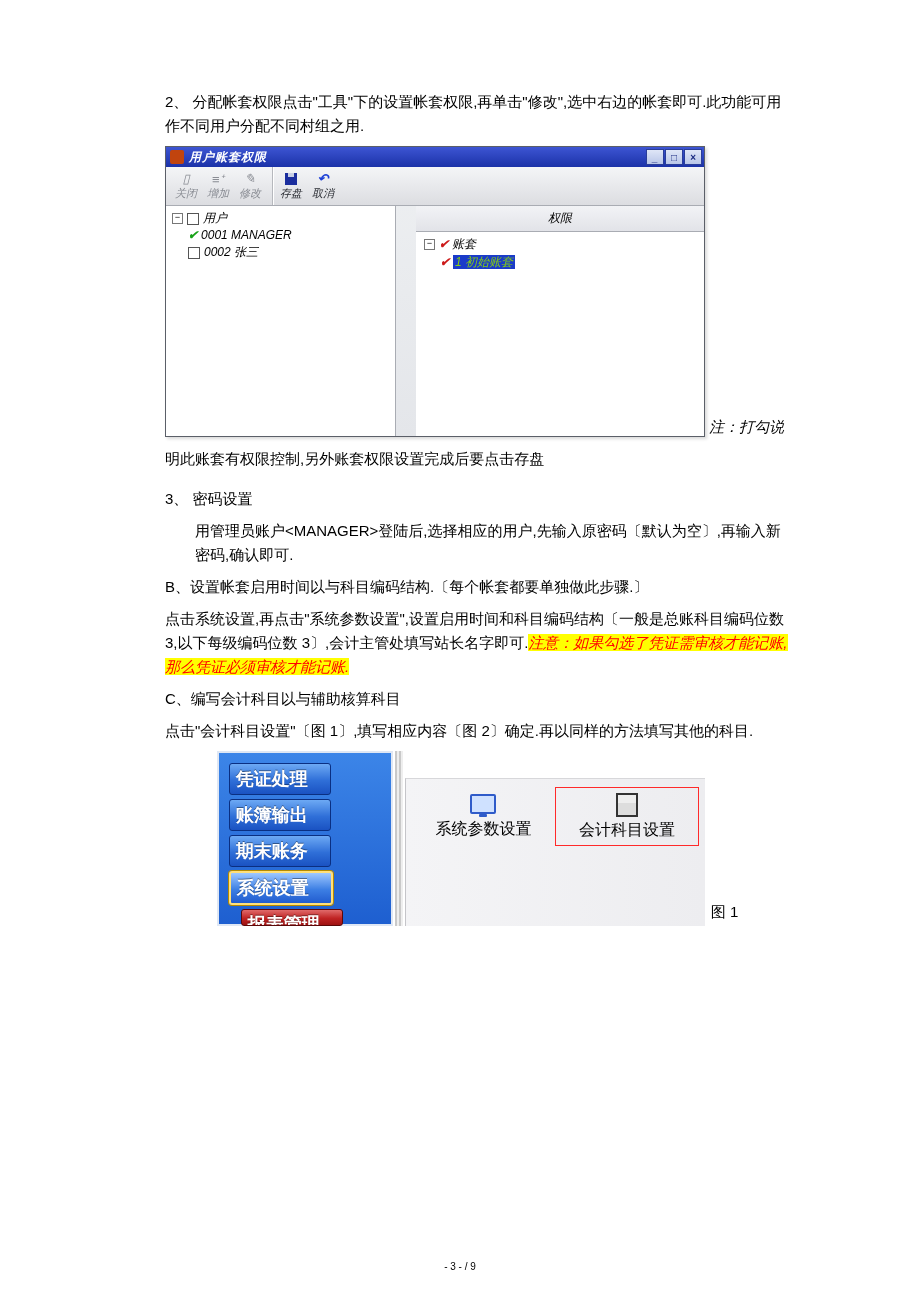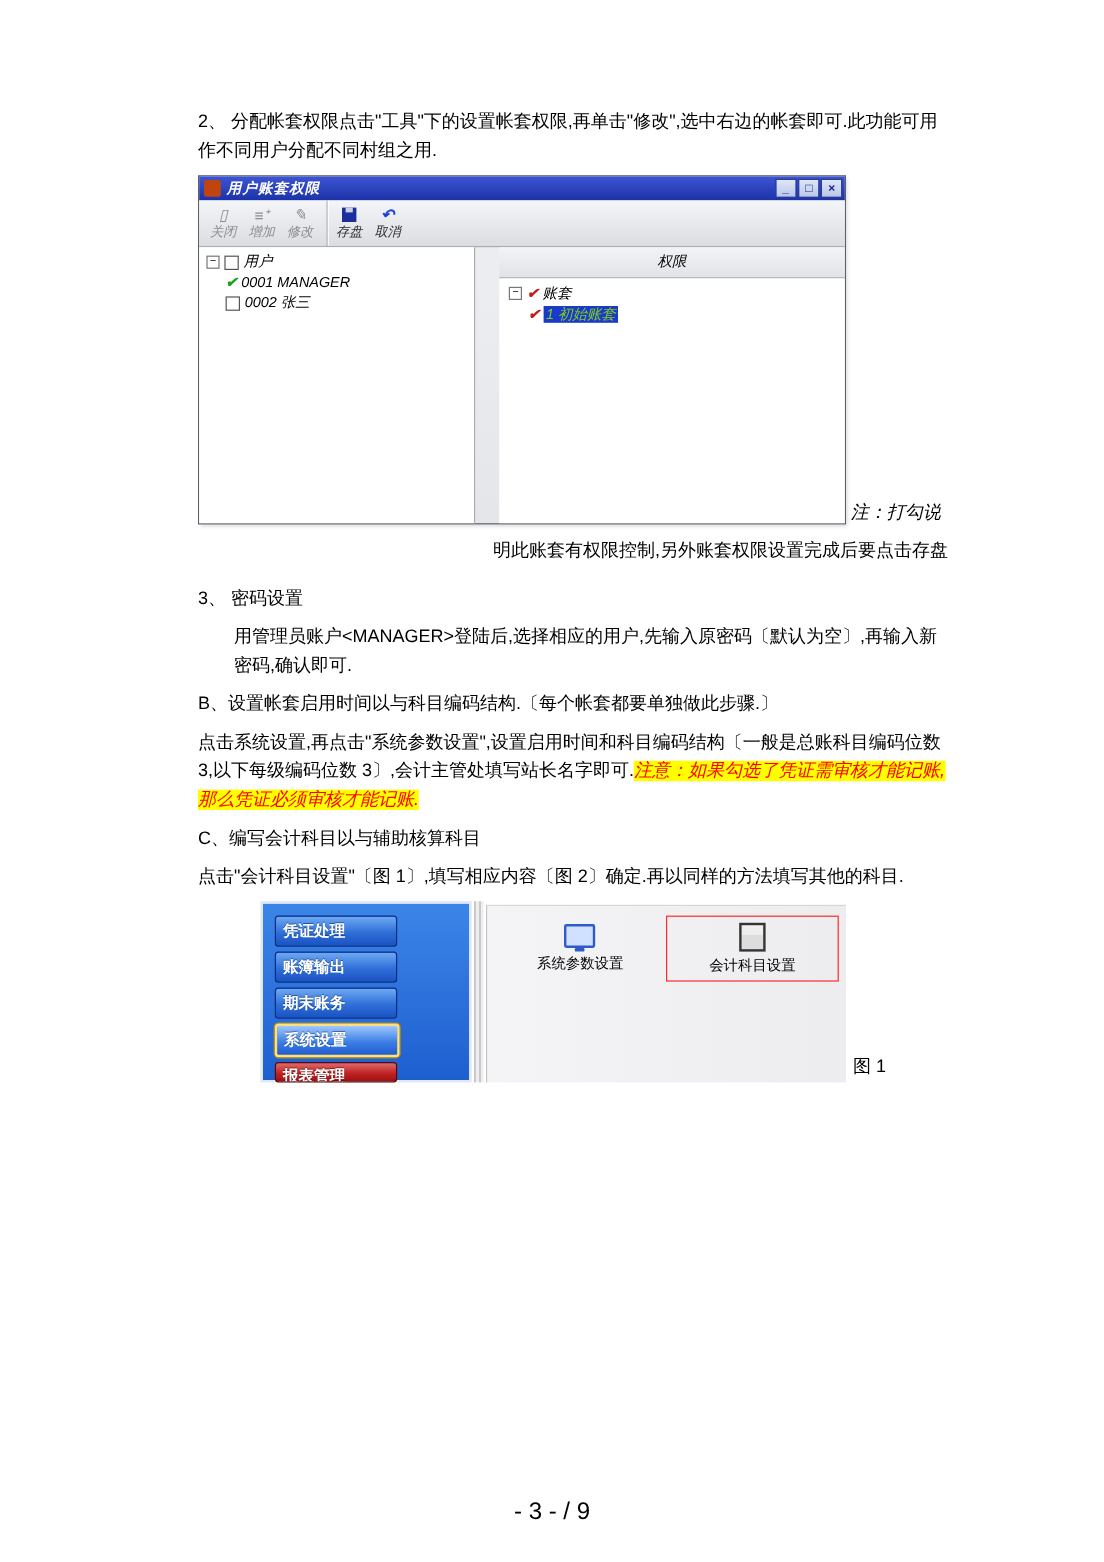--- a/index.html
+++ b/index.html
@@ -160,21 +160,21 @@
     border:1px solid #555; background:#fff;
     margin-right:4px; vertical-align:middle;
   }
   .check-green{ color:#18a218; font-weight:bold; margin-right:3px; font-family:"Segoe UI Symbol",sans-serif; }
   .check-red{ color:#cc1a1a; font-weight:bold; margin-right:3px; font-family:"Segoe UI Symbol",sans-serif; }
   .sel { background:#1a3bc9; color:#84cc16; padding:0 2px; }
 
   .side-note { margin-left:4px; }
 
   .caption-line {
-    text-align:right;
+    text-align:left;
     margin: 10px 0 16px 0;
   }
 
   .highlight {
     background:#ffff00;
     color:#ff0000;
     font-style: italic;
     font-weight:500;
   }
 
@@ -191,21 +191,21 @@
     background: linear-gradient(#3c85e8,#1e5fd0);
     border:2px solid #dfe7f4;
     box-sizing:border-box;
     padding:6px 10px 2px 10px;
   }
   .nav-btn {
     background: linear-gradient(#6da9f4,#2f6fd8 55%,#1a52c2);
     border:1px solid #0a2f82;
     border-radius:3px;
     color:#fff;
-    font-size:13px;
+    font-size:18px;
     font-weight:bold;
     padding:3px 6px;
     margin:4px 0;
     text-align:left;
     text-shadow:0 -1px 0 rgba(0,0,0,.4);
     width:88px;
   }
   .nav-btn.active {
     background: linear-gradient(#9ec8ff,#3d7fe4 55%,#215ccf);
     border:2px solid #ffe07a;
@@ -229,21 +229,21 @@
     padding:8px 6px 0 6px;
     box-sizing:border-box;
     display:grid;
     grid-template-columns: 1fr 1fr;
     row-gap:10px;
     align-items:start;
     height:148px;
   }
   .ico-item {
     text-align:center;
-    font-size:12px;
+    font-size:16px;
     padding:2px 4px 4px 4px;
   }
   .ico-item .ic {
     height:30px;
     display:flex;
     align-items:center;
     justify-content:center;
     font-size:22px;
   }
   .ico-item.highlight-box {
@@ -265,21 +265,21 @@
   }
   .ic-hammer::before{content:"";position:absolute;left:9px;top:3px;width:4px;height:17px;background:#b07a38;transform:rotate(-18deg);}
   .ic-hammer::after{content:"";position:absolute;left:5px;top:0;width:13px;height:7px;background:#555;border-radius:1px;transform:rotate(-18deg);}
   .fig-label { align-self:flex-end; margin:0 0 4px 4px; }
 
   .page-number {
     position:absolute;
     left:0; right:0;
     bottom: 18px;
     text-align:center;
-    font-size:20px;
+    font-size:10px;
   }
 </style>
 </head>
 <body>
 
 <div class="page">
 
   <p>2、 分配帐套权限点击"工具"下的设置帐套权限,再单击"修改",选中右边的帐套即可.此功能可用作不同用户分配不同村组之用.</p>
 
   <div class="win-row">
@@ -362,21 +362,21 @@
 
   <p>C、编写会计科目以与辅助核算科目</p>
   <p>点击"会计科目设置"〔图 1〕,填写相应内容〔图 2〕确定.再以同样的方法填写其他的科目.</p>
 
   <div class="fig1-row">
     <div class="fig-left">
       <div class="nav-btn">凭证处理</div>
       <div class="nav-btn">账簿输出</div>
       <div class="nav-btn">期末账务</div>
       <div class="nav-btn active">系统设置</div>
-      <div class="nav-btn red" style="margin-bottom:-4px;overflow:hidden;height:10px;padding-top:2px;">报表管理</div>
+      <div class="nav-btn red" style="margin-bottom:-4px;overflow:hidden;height:10px;padding-top:2px;margin-left:12px;">报表管理</div>
     </div>
     <div class="fig-divider"></div>
     <div class="fig-icons">
       <div class="ico-item">
         <div class="ic">
             <span class="ic-monitor"></span>
           </div>
         <div>系统参数设置</div>
       </div>
       <div class="ico-item highlight-box">

